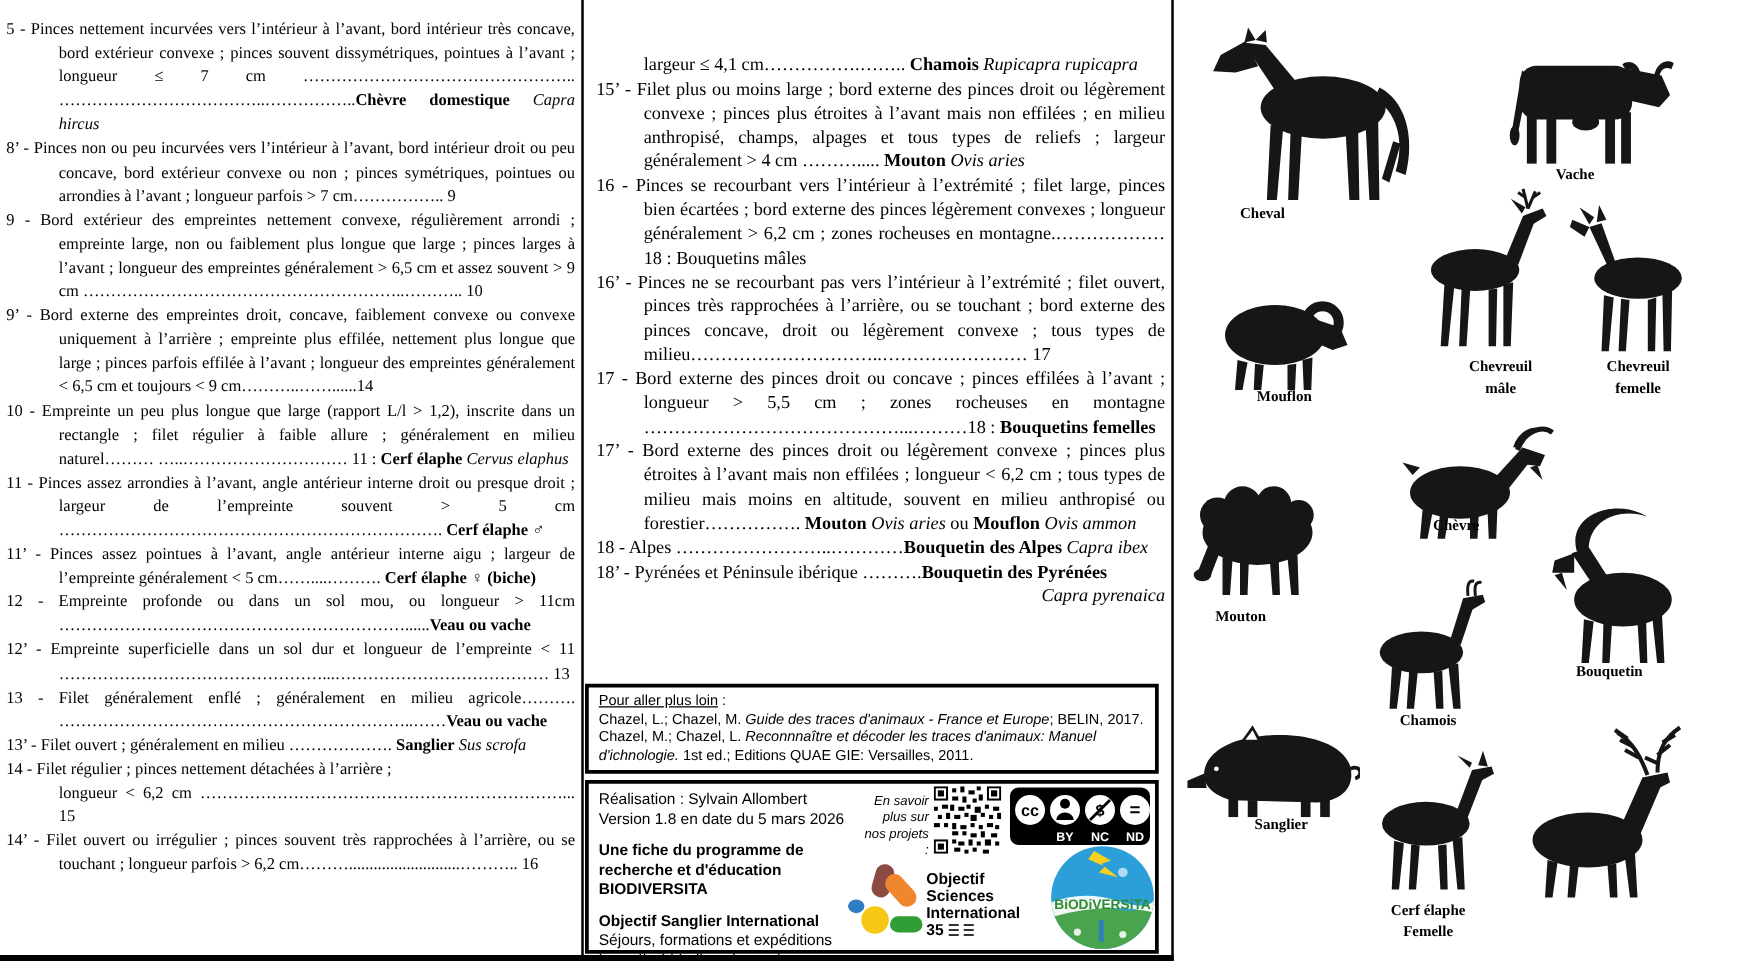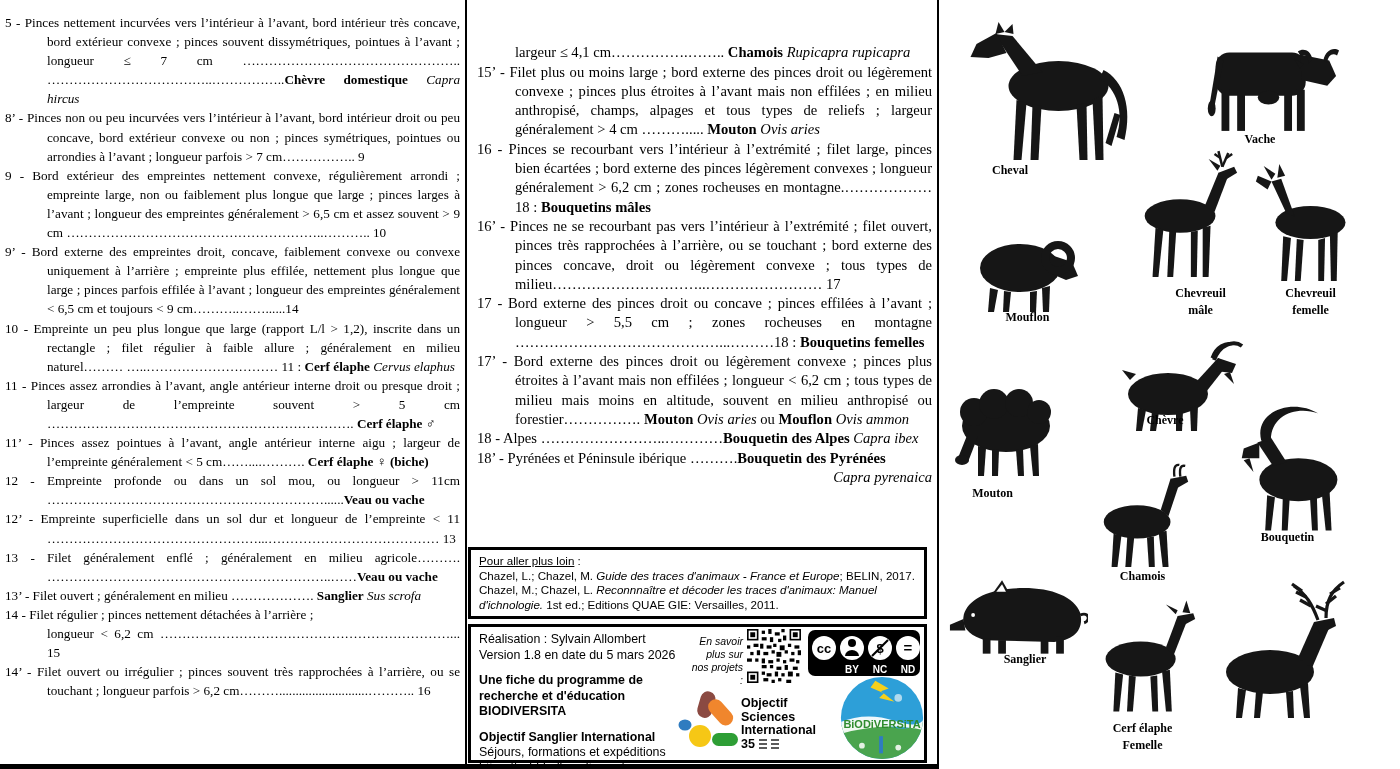--- a/index.html
+++ b/index.html
@@ -54,21 +54,21 @@
     <p><span>12 - Empreinte profonde ou dans un sol mou, ou longueur &gt; 11cm ………………………………………………………......</span><span style="font-weight: bold;">Veau ou vache</span></p>
     <p><span>12’ - Empreinte superficielle dans un sol dur et longueur de l’empreinte &lt; 11 …………………………………………...………………………………… 13</span></p>
     <p><span>13 - Filet généralement enflé ; généralement en milieu agricole………. ………………………………………………………..……</span><span style="font-weight: bold;">Veau ou vache</span></p>
     <p><span>13’ - Filet ouvert ; généralement en milieu ………………. </span><span style="font-weight: bold;">Sanglier</span><span style="font-style: italic;"> Sus scrofa</span></p>
     <p><span>14 - Filet régulier ; pinces nettement détachées à l’arrière ;</span><br><span>longueur  &lt; 6,2 cm …………………………………………………………... 15</span></p>
     <p><span>14’ - Filet ouvert ou irrégulier ; pinces souvent très rapprochées à l’arrière,  ou se touchant ; longueur parfois &gt; 6,2 cm………...........................……….. 16</span></p>
   </div>
 <div id="mid-keys" class="keycol">
     <p><br><span>largeur ≤ 4,1 cm…………….…….. </span><span style="font-weight: bold;">Chamois</span><span style="font-style: italic;"> Rupicapra rupicapra</span></p>
     <p><span>15’ - Filet plus ou moins large ; bord externe des pinces droit ou légèrement convexe ; pinces plus étroites à l’avant mais non effilées ; en milieu anthropisé, champs, alpages et tous types de reliefs ; largeur généralement &gt; 4 cm ………..... </span><span style="font-weight: bold;">Mouton</span><span style="font-style: italic;"> Ovis aries</span></p>
-    <p><span>16 - Pinces se recourbant vers l’intérieur à l’extrémité ; filet large, pinces bien écartées ; bord externe des pinces légèrement convexes ; longueur généralement &gt; 6,2 cm ; zones rocheuses en montagne.………………18 : </span><span style="font-weight: bold;">Bouquetins mâles</span></p>
+    <p><span>16 - Pinces se recourbant vers l’intérieur à l’extrémité ; filet large, pinces bien écartées ; bord externe des pinces légèrement convexes ; longueur généralement &gt; 6,2 cm ; zones rocheuses en montagne.………………18 : </span><span style="font-weight: normal;">Bouquetins mâles</span></p>
     <p><span>16’ - Pinces ne se recourbant pas vers l’intérieur à l’extrémité ; filet ouvert, pinces très rapprochées à l’arrière, ou se touchant ; bord externe des pinces concave, droit ou légèrement convexe ; tous types de milieu…………………………..…………………… 17</span></p>
     <p><span>17 - Bord externe des pinces droit ou concave ; pinces effilées à l’avant ; longueur &gt; 5,5 cm ; zones rocheuses en montagne ……………………………………...………18 : </span><span style="font-weight: bold;">Bouquetins femelles</span></p>
     <p><span>17’ - Bord externe des pinces droit ou légèrement convexe ; pinces plus étroites à l’avant mais non effilées ; longueur &lt; 6,2 cm ; tous types de milieu mais moins en altitude, souvent en milieu anthropisé ou forestier……………. </span><span style="font-weight: bold;">Mouton</span><span style="font-style: italic;"> Ovis aries</span><span> ou </span><span style="font-weight: bold;">Mouflon</span><span style="font-style: italic;"> Ovis ammon</span></p>
     <p><span>18 - Alpes ……………………..…………</span><span style="font-weight: bold;">Bouquetin des Alpes</span><span style="font-style: italic;"> Capra ibex</span></p>
     <p><span>18’ - Pyrénées et Péninsule ibérique ……….</span><span style="font-weight: bold;">Bouquetin des Pyrénées</span><span style="font-style: italic; display: block; text-align: right;">Capra pyrenaica</span></p>
   </div>
 
 <div class="vline" style="left:465px;top:0;height:764px;"></div>
 <div class="vline" style="left:937px;top:0;height:769px;"></div>
 <div class="hline" style="left:0;top:764px;width:939px;"></div>

